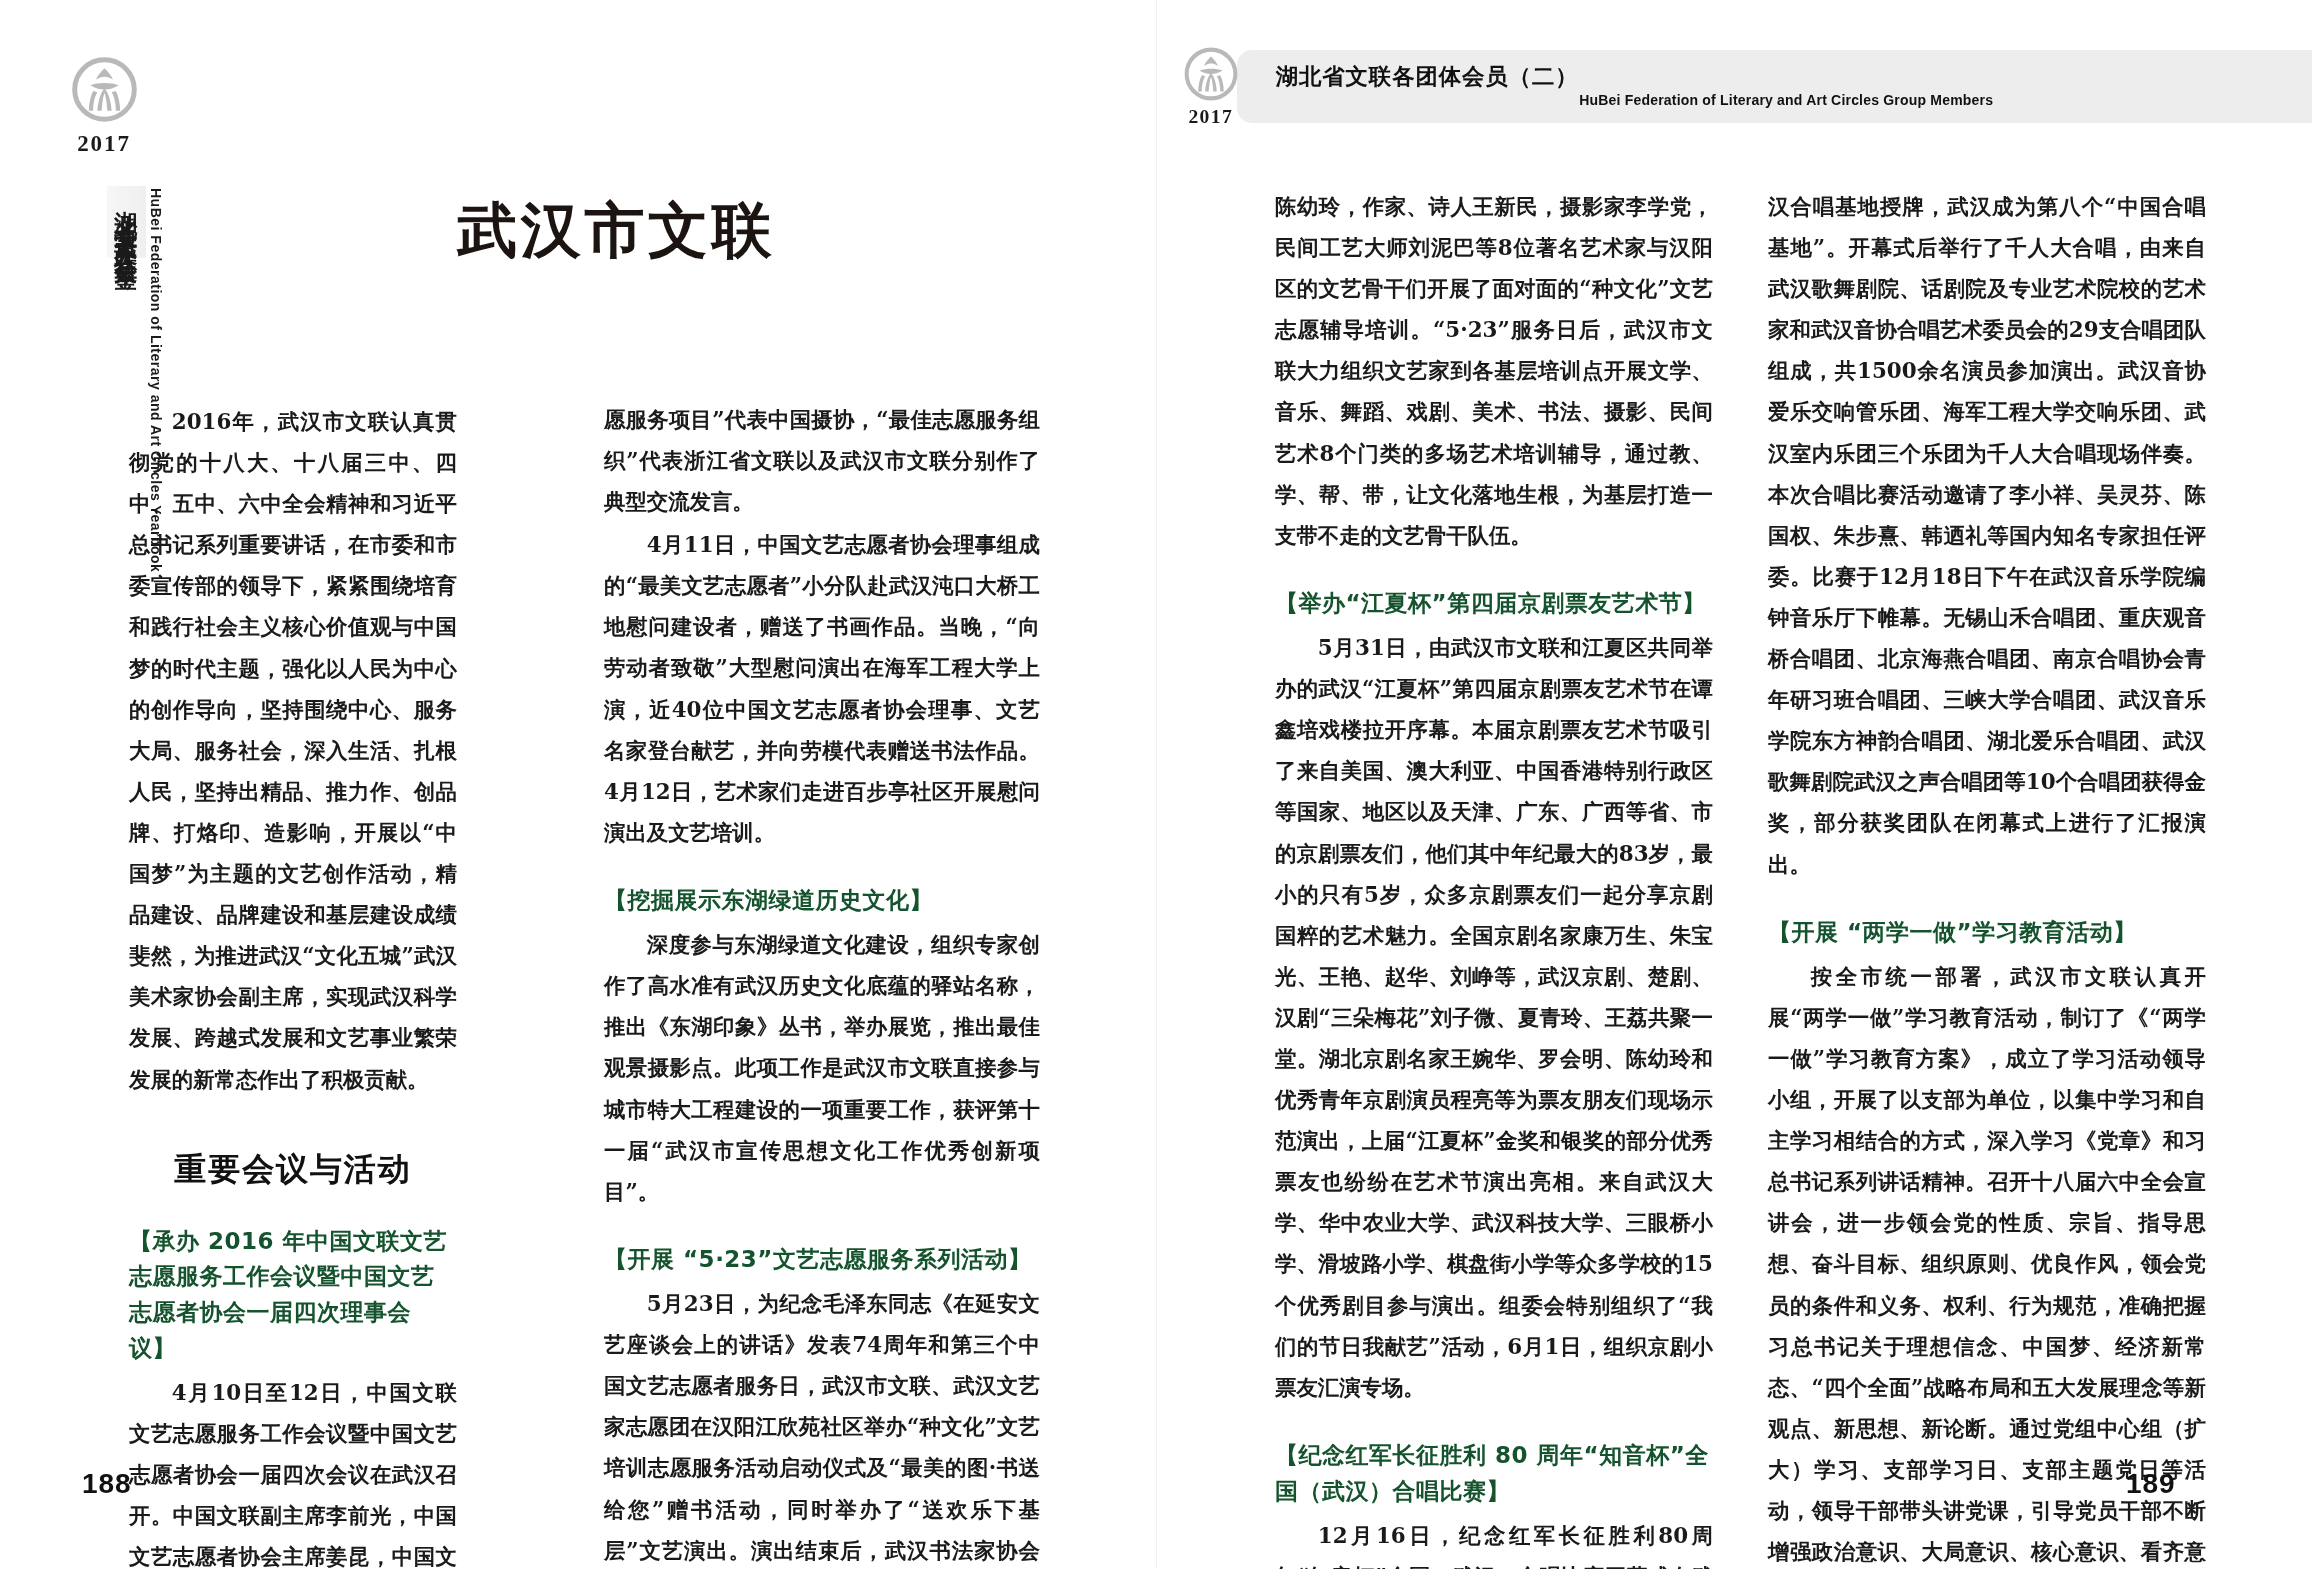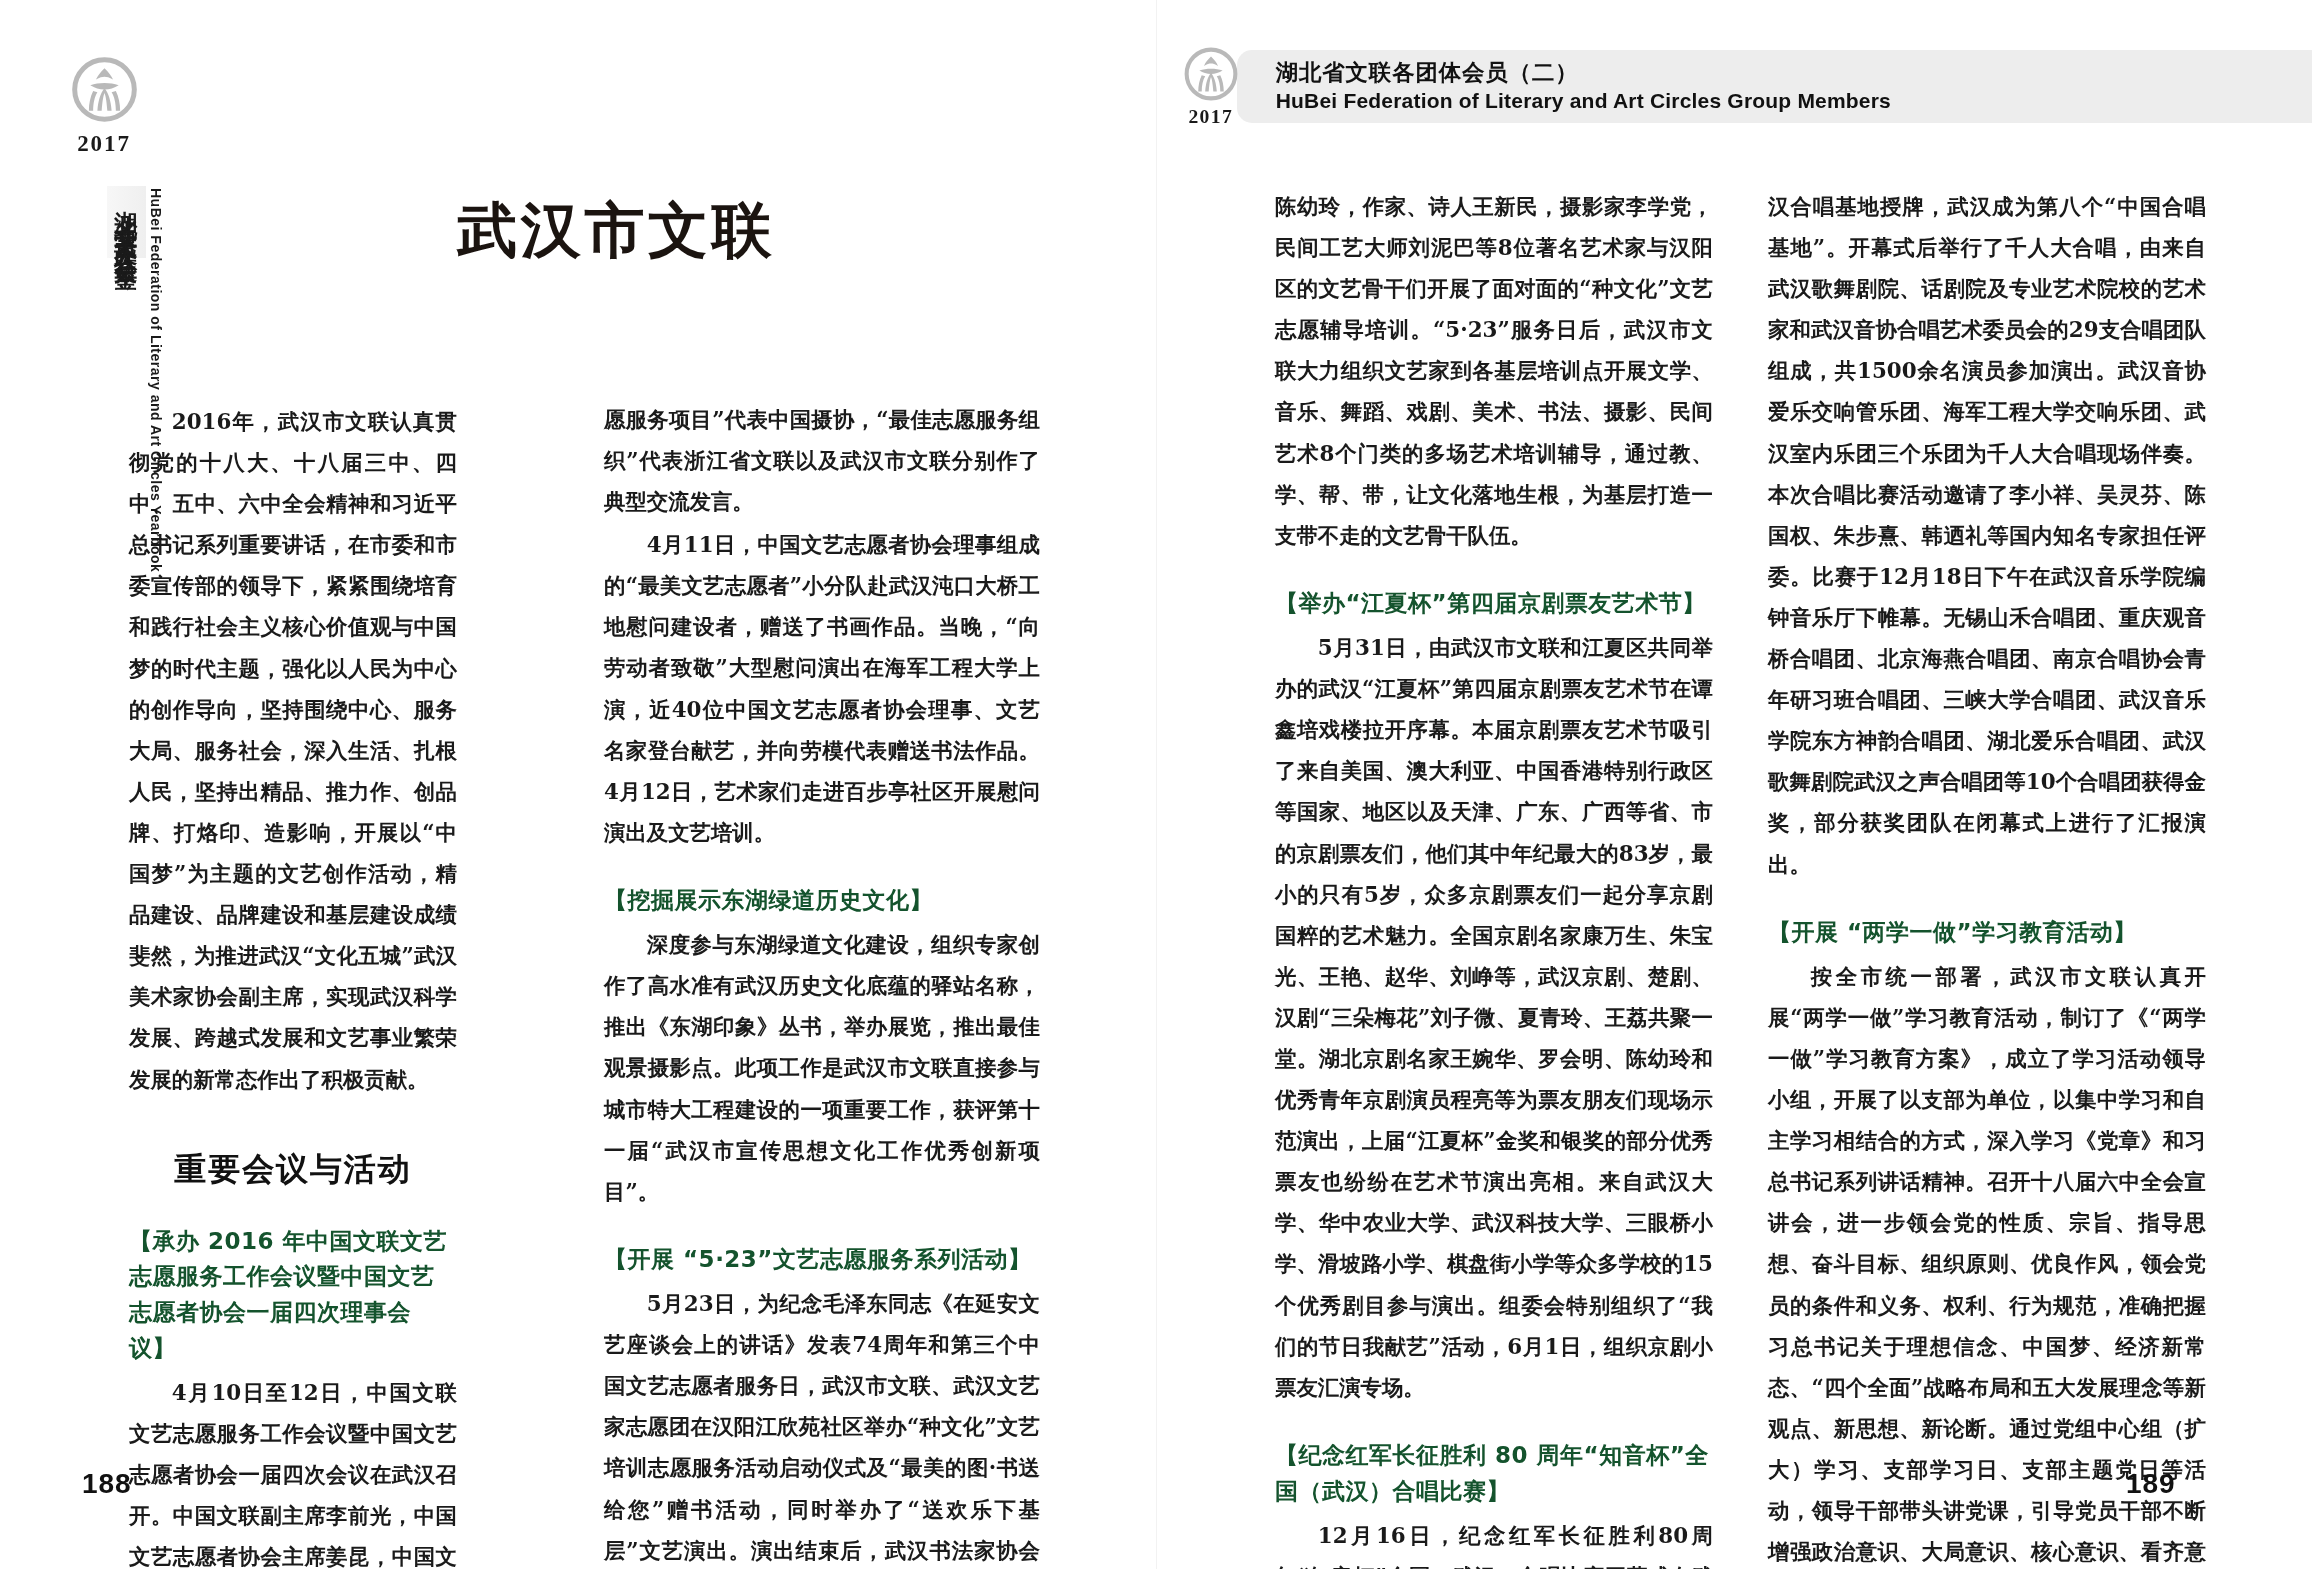--- a/index.html
+++ b/index.html
@@ -121,25 +121,26 @@
     font-family: "DejaVu Serif", "Liberation Serif", serif;
     font-weight: bold;
     font-size: 22.4px;
     letter-spacing: 0.9px;
     line-height: 1.15;
     color: #111;
   }
   .rp-title-en {
     font-family: "Liberation Sans", sans-serif;
     font-weight: bold;
-    font-size: 21px;
+    font-size: 14px;
     letter-spacing: 0.2px;
     line-height: 1.2;
     margin-top: 2.8px;
     color: #111;
+    text-align: center;
   }
 
   
   .doc-title {
     position: absolute;
     left: 457px; top: 191px;
     font-family: "DejaVu Serif", "Liberation Serif", serif;
     font-weight: bold;
     font-size: 60px;
     letter-spacing: 3.7px;

